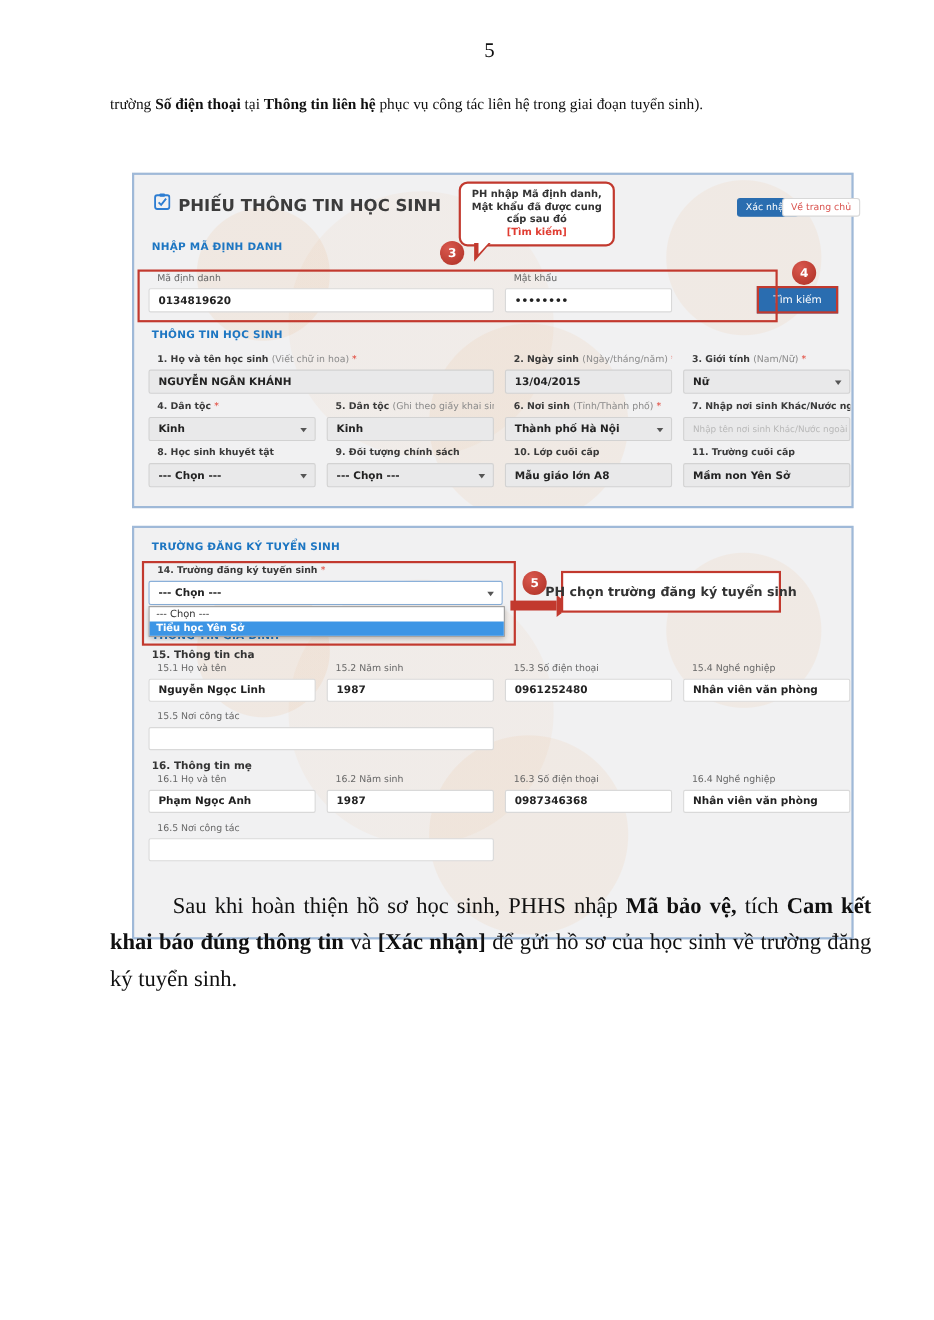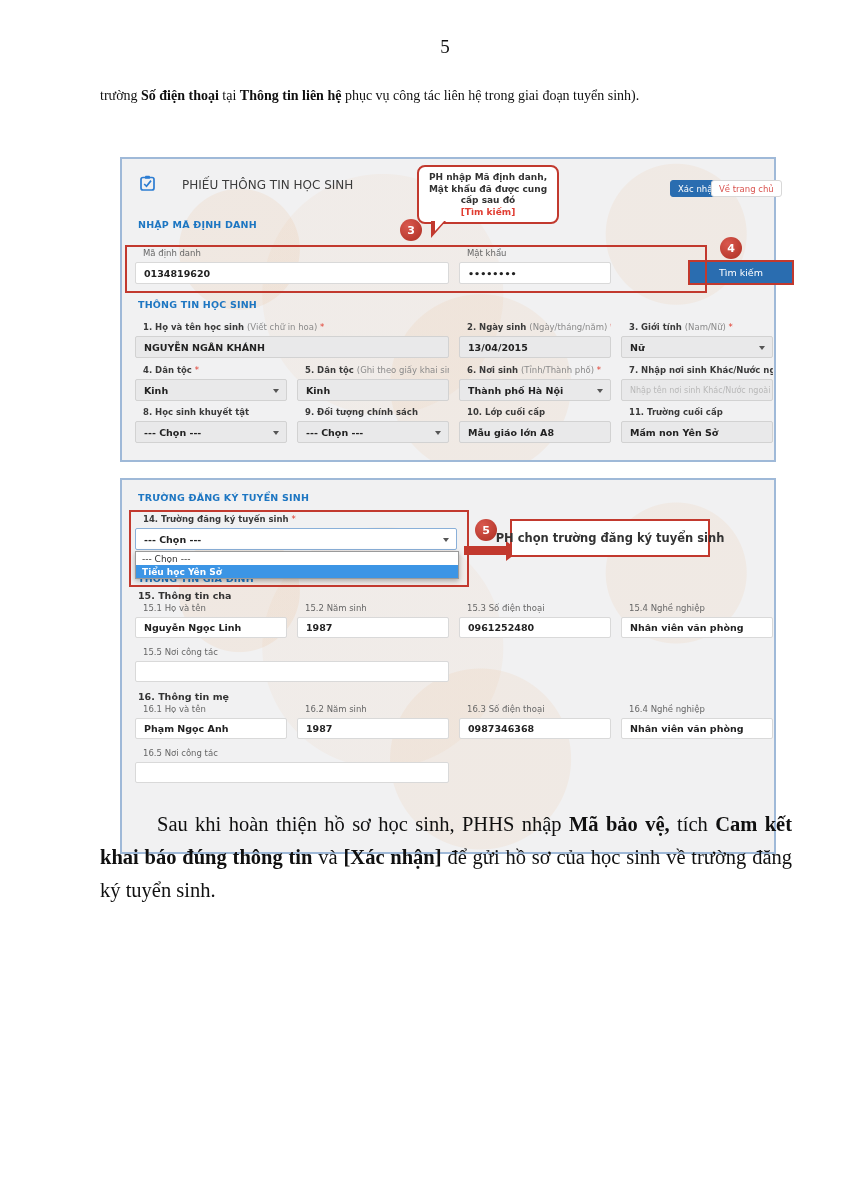--- a/index.html
+++ b/index.html
@@ -17,29 +17,29 @@
   .shot::before{content:'';position:absolute;inset:0;pointer-events:none;
      background:
        radial-gradient(circle at 18% 30%, rgba(231,166,106,.12) 0 60px, transparent 61px),
        radial-gradient(circle at 55% 75%, rgba(231,166,106,.10) 0 90px, transparent 91px),
        radial-gradient(circle at 85% 25%, rgba(231,166,106,.10) 0 70px, transparent 71px),
        radial-gradient(circle at 40% 45%, rgba(231,166,106,.07) 0 120px, transparent 121px);}
   #shot1{top:157px;height:305px;}
   #shot2{top:478px;height:376px;}
 
   .sec-label{position:absolute;font-size:9.5px;font-weight:bold;color:#1d76c2;letter-spacing:.2px;white-space:nowrap;}
-  .shot-title{position:absolute;left:40px;top:19px;font-size:12px;font-weight:normal;color:#3c3c3c;white-space:nowrap;margin-left:20px;}
+  .shot-title{position:absolute;left:40px;top:19px;font-size:15px;font-weight:bold;color:#3c3c3c;white-space:nowrap;}
   .shot-icon{position:absolute;left:18px;top:16px;}
   .grp-title{position:absolute;font-size:9.5px;font-weight:bold;color:#333;white-space:nowrap;}
 
   .btn{position:absolute;box-sizing:border-box;border-radius:3px;font-size:8.5px;white-space:nowrap;
        display:flex;align-items:center;justify-content:center;height:17px;padding:0 7px;cursor:pointer;}
   .btn-confirm{left:548px;top:21px;background:#2a6db0;color:#fff;border:1px solid #2a6db0;}
   .btn-home{left:589px;top:21px;background:#fff;color:#d9534f;border:1px solid #d8d8d8;}
-  .search-btn{position:absolute;left:566px;top:101px;width:106px;height:25px;background:#2a6db0;
+  .search-btn{position:absolute;left:566px;top:101px;width:74px;height:25px;background:#2a6db0;
        border:2px solid #c2392e;color:#fff;font-size:9.5px;display:flex;align-items:center;
        justify-content:center;box-sizing:border-box;cursor:pointer;}
 
   .step{position:absolute;width:22px;height:22px;border-radius:50%;
         background:radial-gradient(circle at 35% 30%, #d9584e, #ad2f23);color:#fff;font-size:11px;
         font-weight:bold;display:flex;align-items:center;justify-content:center;z-index:7;}
 
   .red-rect{position:absolute;border:2px solid #c2392e;z-index:5;pointer-events:none;}
 
   

